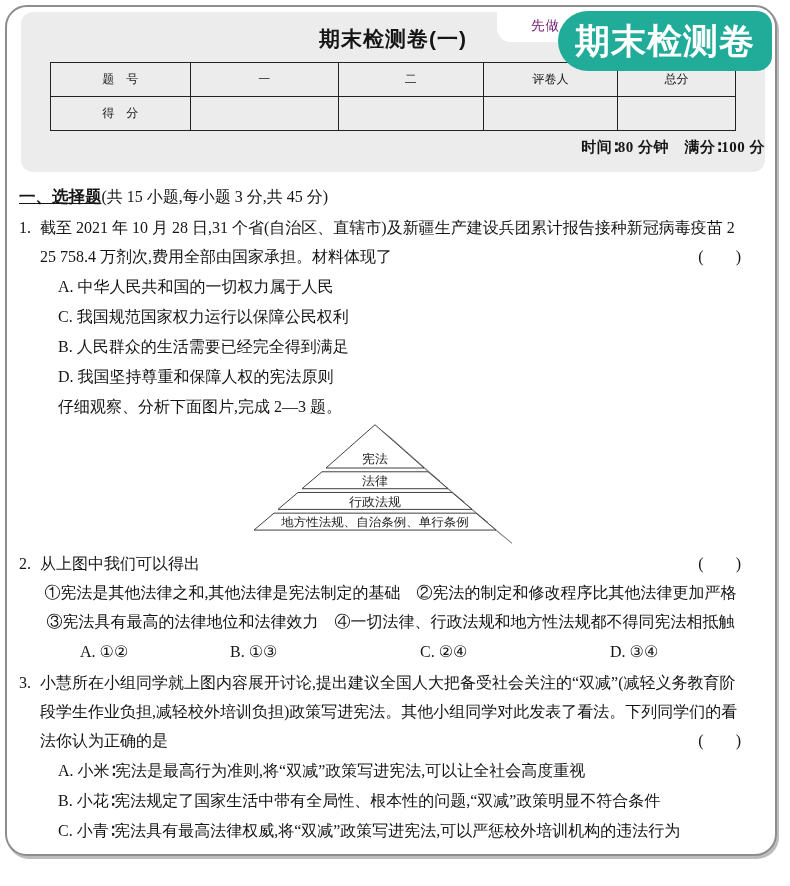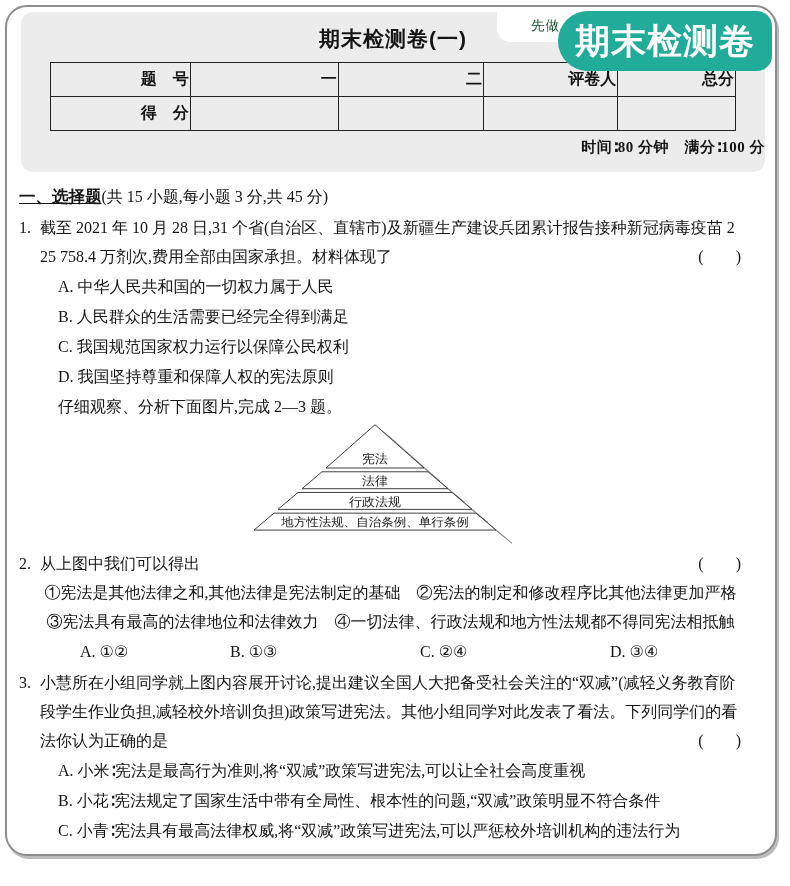--- a/index.html
+++ b/index.html
@@ -18,43 +18,43 @@
   
   .header-box {
     position:relative; margin:5px 10px 0 14px; height:160px;
     background:#ececec; border-radius:12px;
   }
   .notch {
     position:absolute; top:-2px; right:-2px; width:270px; height:32px;
     background:#ffffff; border-bottom-left-radius:14px; z-index:1;
   }
   .corner-note {
-    position:absolute; left:34px; top:7px; font-size:13.5px; color:#14532d;
+    position:absolute; left:34px; top:7px; font-size:13.5px; color:#701a75;
     letter-spacing:1px; white-space:nowrap;
   }
   .badge {
     position:absolute; top:4px; right:3px; z-index:2;
     width:214px; height:60px; line-height:60px; text-align:center;
     background:#21ab99; color:#ffffff;
     border-radius:30px 15px 15px 30px;
     font-family:"Liberation Sans","DejaVu Sans",sans-serif;
     font-weight:bold; font-size:35px; letter-spacing:1px;
   }
   .exam-title {
     padding-top:13px; text-align:center;
     font-family:"Liberation Sans","DejaVu Sans",sans-serif;
     font-weight:bold; font-size:21px; letter-spacing:1px;
   }
   table.score-table {
     width:686px; margin:9px auto 0; border-collapse:collapse; table-layout:fixed;
   }
   table.score-table td {
-    border:1.6px solid #222; height:31px; text-align:right;
+    border:1.6px solid #222; height:31px; text-align:center;
     font-family:"Liberation Sans","DejaVu Sans",sans-serif;
-    font-weight:bold; font-size:16px; background:transparent;
+    font-weight:normal; font-size:12px; background:transparent;
   }
   .meta-line {
     margin-top:7px; text-align:right; font-size:15px; font-weight:bold;
     letter-spacing:0.5px;
   }
   
   .paper-body { padding:10px 34px 0 12px; font-size:16px; line-height:29px; }
   .section-heading { margin-bottom:2px; }
   .section-heading b {
     font-family:"Liberation Sans","DejaVu Sans",sans-serif; font-size:16.5px;text-decoration:underline;
@@ -126,22 +126,22 @@
     </div>
 
     <div class="q">
       <div class="qnum">1.</div>
       <div class="qbody">
         <div class="stem">
           <span class="qtext">截至 2021 年 10 月 28 日,31 个省(自治区、直辖市)及新疆生产建设兵团累计报告接种新冠病毒疫苗 225 758.4 万剂次,费用全部由国家承担。材料体现了</span>
           <span class="bracket">(　　)</span>
         </div>
         <div class="opt">A. 中华人民共和国的一切权力属于人民</div>
+        <div class="opt">C. 我国规范国家权力运行以保障公民权利</div>
         <div class="opt">B. 人民群众的生活需要已经完全得到满足</div>
-        <div class="opt">C. 我国规范国家权力运行以保障公民权利</div>
         <div class="opt">D. 我国坚持尊重和保障人权的宪法原则</div>
         <div class="note">仔细观察、分析下面图片,完成 2—3 题。</div>
       </div>
     </div>
 
     <div class="pyramid-wrap">
       <svg width="280" height="126" viewBox="0 0 280 134" preserveAspectRatio="none">
 
         <polygon class="pyr-shadow" points="139,8 188,54 200,64 151,18"></polygon>
         <polygon class="pyr-shadow" points="192,58 212,76 224,86 204,68"></polygon>

